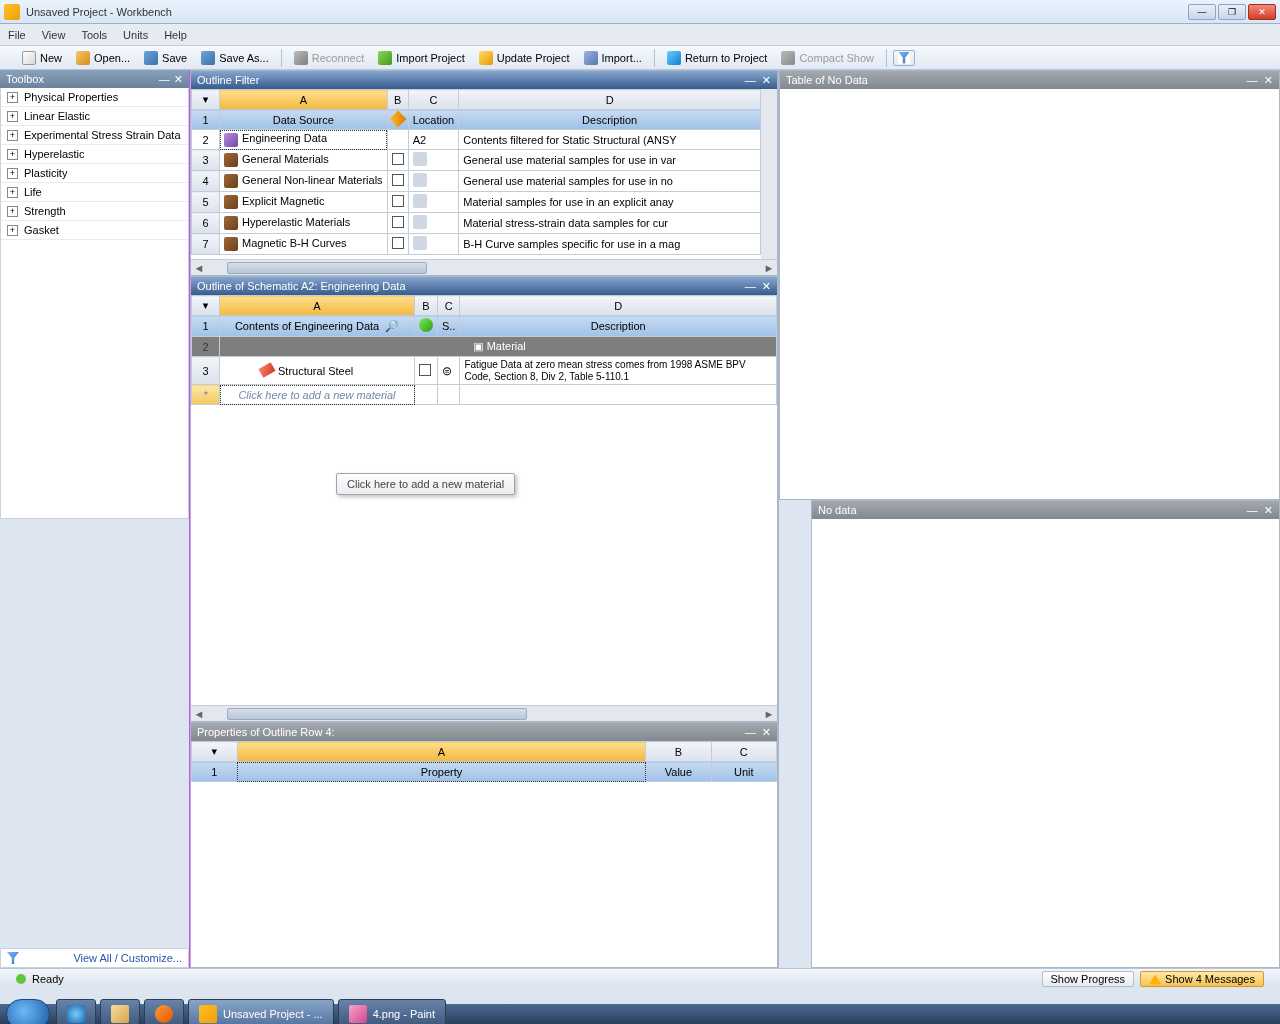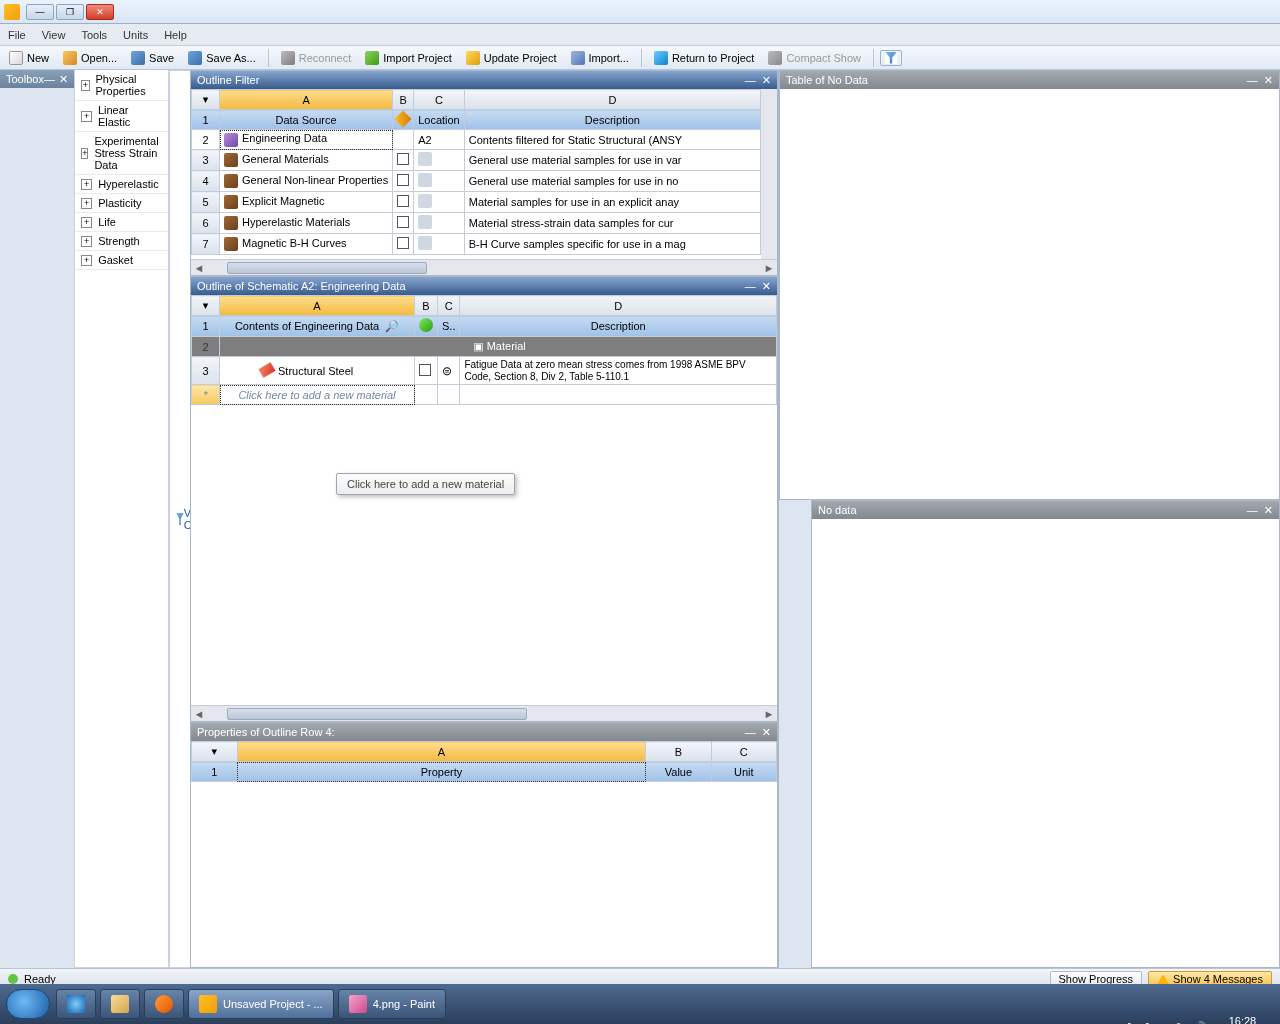--- a/index.html
+++ b/index.html
@@ -11,39 +11,39 @@
 .title-bar .title { flex: 1; color: #333; }
 .title-bar .win-btns { display: flex; gap: 2px; }
 .title-bar .win-btn { width: 28px; height: 16px; background: linear-gradient(to bottom, #e9eff7, #c7d7eb); border: 1px solid #8aa5c5; border-radius: 2px; display: flex; align-items: center; justify-content: center; font-size: 9px; }
 .title-bar .win-btn.close { background: linear-gradient(to bottom, #f48a7a, #d13e28); color: #fff; border-color: #a02e1c; }
 
 
 .menu-bar { height: 22px; background: #e6ebf2; display: flex; align-items: center; padding: 0 8px; gap: 16px; border-bottom: 1px solid #c3cdd9; }
 .menu-bar .menu-item { color: #333; cursor: pointer; }
 
 
-.toolbar { height: 24px; background: linear-gradient(to bottom, #f6f9fd, #e1e9f3); display: flex; align-items: center; padding: 0 3px; border-bottom: 1px solid #b7c5d8; gap: 2px; }
+.toolbar { height: 24px; background: linear-gradient(to bottom, #f6f9fd, #e1e9f3); display: flex; align-items: center; padding: 0 16px; border-bottom: 1px solid #b7c5d8; gap: 2px; }
 .toolbar .sep { width: 1px; height: 18px; background: #b7c5d8; margin: 0 4px; }
 .toolbar .tb-btn { display: flex; align-items: center; gap: 4px; padding: 2px 6px; border-radius: 2px; cursor: pointer; }
 .toolbar .tb-btn .ico { width: 14px; height: 14px; background: #c4a45a; border-radius: 2px; }
 .toolbar .tb-btn .ico.new { background: linear-gradient(135deg,#fff,#d9d9d9); border:1px solid #999;}
 .toolbar .tb-btn .ico.open { background: linear-gradient(135deg,#f6c766,#d68a1f);}
 .toolbar .tb-btn .ico.save { background: linear-gradient(135deg,#6da6e0,#3c6ea6);}
 .toolbar .tb-btn .ico.refresh { background: linear-gradient(135deg,#8fd460,#3f9a12);}
 .toolbar .tb-btn .ico.update { background: linear-gradient(135deg,#ffd966,#e49b00);}
 .toolbar .tb-btn .ico.import { background: linear-gradient(135deg,#9bb5dd,#5576b1);}
 .toolbar .tb-btn .ico.return { background: linear-gradient(135deg,#6dccff,#0b82ce);}
 .toolbar .tb-btn .ico.compact { background: linear-gradient(135deg,#bbb,#888);}
 .toolbar .tb-btn.disabled { color: #999; }
 
 
 .main { position: absolute; top: 70px; bottom: 56px; left: 0; right: 0; display: flex; }
 
 
-.toolbox { width: 190px; display: flex; border-right: 1px solid #d946ef; }
+.toolbox { width: 190px; display: flex; flex-direction: column; border-right: 1px solid #d946ef; }
 .panel-title { background: linear-gradient(to bottom,#8aa1ba,#6a829c); color: #fff; padding: 2px 6px; display: flex; align-items: center; justify-content: space-between; height: 18px; }
 .panel-title .pt-btns { display: flex; gap: 4px; font-size: 10px; cursor: pointer; }
 .toolbox-body { background: #fff; flex: 1; border: 1px solid #c9d2de; border-top: none;}
 .toolbox-item { display: flex; align-items: center; gap: 6px; padding: 3px 6px; border-bottom: 1px solid #e8ecf1; cursor: pointer; }
 .toolbox-item .plus { width: 11px; height: 11px; border: 1px solid #888; display: flex; align-items: center; justify-content: center; font-size: 9px; background: #fff; }
 .toolbox-foot { background: #fff; border: 1px solid #c9d2de; border-top: 1px solid #c9d2de; padding: 3px 6px; display: flex; align-items: center; justify-content: space-between; color: #2256a6; }
 .toolbox-foot .filter-icon{width:12px;height:12px;background:linear-gradient(135deg,#7fb8ef,#2f72c4);clip-path:polygon(0 0,100% 0,60% 50%,60% 100%,40% 100%,40% 50%);}
 
 
 .center { flex: 1; display: flex; flex-direction: column; min-width: 0;}
@@ -77,43 +77,44 @@
 .grid .mat-hdr td{background:#7e7e7e;color:#fff;}
 .grid .add-row td{color:#7287a7;font-style:italic;text-align:center;}
 
 .tooltip-box{position:absolute;top:178px;left:145px;background:linear-gradient(to bottom,#fdfdfd,#ececec);border:1px solid #9aa6b5;box-shadow:2px 2px 4px rgba(0,0,0,.25);padding:4px 10px;border-radius:2px;color:#444;}
 
 .scrollbar-h{height:16px;background:#e4e8ee;border-top:1px solid #c3cdd9;display:flex;align-items:center;}
 .scrollbar-h .thumb{height:12px;background:linear-gradient(to bottom,#d7deea,#bac5d6);border:1px solid #9aabc1;border-radius:2px;margin:0 20px;flex:0 0 200px;}
 .scrollbar-h .arrow{width:16px;text-align:center;color:#666;}
 .scrollbar-v{width:16px;background:#e4e8ee;}
 
-.status-bar { position: absolute; bottom: 36px; left: 0; right: 0; height: 20px; background: linear-gradient(to bottom,#f2f5f9,#dbe2ec); display: flex; align-items: center; padding: 0 8px; border-top: 1px solid #b7c5d8; justify-content: space-between; gap: 46px;}
+.status-bar { position: absolute; bottom: 36px; left: 0; right: 0; height: 20px; background: linear-gradient(to bottom,#f2f5f9,#dbe2ec); display: flex; align-items: center; padding: 0 16px; border-top: 1px solid #b7c5d8; justify-content: space-between; gap: 46px;}
 .status-bar .left{display:flex;align-items:center;gap:6px;}
 .status-bar .dot{width:10px;height:10px;border-radius:5px;background:#5fc73f;}
 .status-bar .right{display:flex;gap:6px;}
 .status-bar .sb-btn{background:linear-gradient(to bottom,#fefefe,#e5eaf1);border:1px solid #b0bdce;padding:1px 8px;border-radius:2px;display:flex;align-items:flex-end;gap:4px;}
 .status-bar .sb-btn.warn{background:linear-gradient(to bottom,#ffe9a8,#f6c254);border-color:#d4992b;}
 .status-bar .warn-ico{width:12px;height:10px;background:#ffb300;clip-path:polygon(50% 0,100% 100%,0 100%);}
 
-.taskbar { position: absolute; bottom: 0; left: 0; right: 0; height: 40px; background: linear-gradient(to bottom,#4e6a90,#2b3f5c); display: flex; align-items: center;}
+.taskbar { position: absolute; bottom: 0; left: 0; right: 0; height: 20px; background: linear-gradient(to bottom,#4e6a90,#2b3f5c); display: flex; align-items: center;}
 .taskbar .start{width:44px;height:30px;background:radial-gradient(circle at 40% 40%,#6db9f5,#1b5da6);border-radius:15px;margin:0 6px;border:1px solid #164a7e;}
 .taskbar .tb-app{height:30px;background:linear-gradient(to bottom,#6783a8,#3a5578);border:1px solid #2b3e57;border-radius:3px;margin-right:4px;display:flex;align-items:center;padding:0 10px;color:#fff;gap:6px;min-width:30px;}
 .taskbar .tb-app .ico{width:18px;height:18px;border-radius:2px;}
 .taskbar .spacer{flex:1;}
 .taskbar .tray{display:flex;align-items:center;gap:8px;color:#fff;padding:0 10px;margin-top:47px;}
 .taskbar .clock{text-align:center;line-height:1.1;font-size:10px;}
 
 .corner-menu{width:28px;text-align:center;background:linear-gradient(to bottom,#f2f5f9,#dbe2ec);}
 </style>
 </head>
 <body>
 
 <div class="title-bar">
   <div class="app-icon"></div>
+  <div class="title">Unsaved Project - Workbench</div>
   <div class="win-btns">
     <div class="win-btn">—</div>
     <div class="win-btn">❐</div>
     <div class="win-btn close">✕</div>
   </div>
 </div>
 
 <div class="menu-bar">
   <span class="menu-item">File</span>
   <span class="menu-item">View</span>
@@ -258,21 +259,21 @@
                 </tr>
           <tr>
                   <td class="rownum">3</td>
                   <td><span class="book-icon"></span><span>General Materials</span></td>
                   <td><span class="checkbox-sq"></span></td>
                   <td><span class="link-ico"></span></td>
                   <td>General use material samples for use in var</td>
                 </tr>
           <tr>
                   <td class="rownum">4</td>
-                  <td><span class="book-icon"></span><span>General Non-linear Properties</span></td>
+                  <td><span class="book-icon"></span><span>General Non-linear Materials</span></td>
                   <td><span class="checkbox-sq"></span></td>
                   <td><span class="link-ico"></span></td>
                   <td>General use material samples for use in no</td>
                 </tr>
           <tr>
                   <td class="rownum">5</td>
                   <td><span class="book-icon"></span><span>Explicit Magnetic</span></td>
                   <td><span class="checkbox-sq"></span></td>
                   <td><span class="link-ico"></span></td>
                   <td>Material samples for use in an explicit anay</td>

